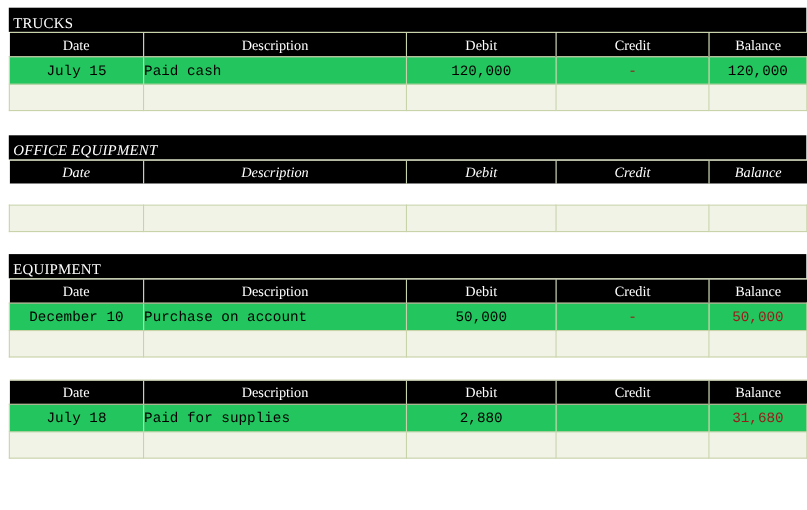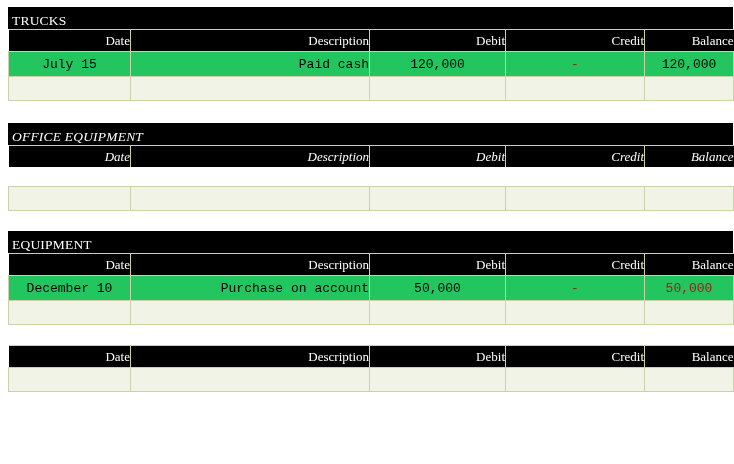--- a/index.html
+++ b/index.html
@@ -22,37 +22,37 @@
   col.cDate{width:122px;}
   col.cDesc{width:239px;}
   col.cDebit{width:136px;}
   col.cCredit{width:139px;}
   col.cBal{width:89px;}
   tr.head th{
     background:var(--header-bg,#000);color:var(--header-text,#fff);
     font-weight:normal;font-size:13px;height:21px;
     border-top:1px solid var(--grid-border,#c8d3aa);
     border-left:1px solid var(--grid-border,#c8d3aa);
-    padding:0;text-align:right;margin-top:44px;
+    padding:0;text-align:center;margin-top:44px;
   }
   tr.head th:first-child{border-left:none;}
   tr.data td{
     background:#22c55e;height:24px;
     border:1px solid var(--grid-border,#c8d3aa);
     padding:0;
     font-family:Liberation Mono, monospace;
   }
   tr.band td{
     background:var(--band-fill,#f1f3e6);height:23px;
     border:1px solid var(--grid-border,#c8d3aa);
     padding:0;
   }
   tr.blank td{background:#fff;border:none;height:19px;padding:0;}
   td.date{text-align:center;}
-  td.desc{text-align:right;padding-left:5px;margin-left:40px;}
+  td.desc{text-align:left;padding-left:5px;margin-left:40px;}
   td.num{text-align:center;padding-right:7px;}
   .neg{color:var(--negative-text,#9b1a1a);}
   .caret{
     display:inline-block;width:1px;height:14px;
     background:var(--header-text,#fff);margin-right:1px;
   }
 </style>
 </head>
 <body>
 
@@ -182,20 +182,27 @@
           <col class="cBal">
         </colgroup>
       <tbody>
         <tr class="head">
           <th>Date</th>
           <th>Description</th>
           <th>Debit</th>
           <th>Credit</th>
           <th>Balance</th>
         </tr>
+        <tr class="data">
+          <td class="date">July 18</td>
+          <td class="desc">Paid for supplies</td>
+          <td class="num">2,880</td>
+          <td class="num neg"></td>
+          <td class="num neg">31,680</td>
+        </tr>
         <tr class="band">
           <td></td>
           <td></td>
           <td></td>
           <td></td>
           <td></td>
         </tr>
       </tbody>
     </table>
   </section>

